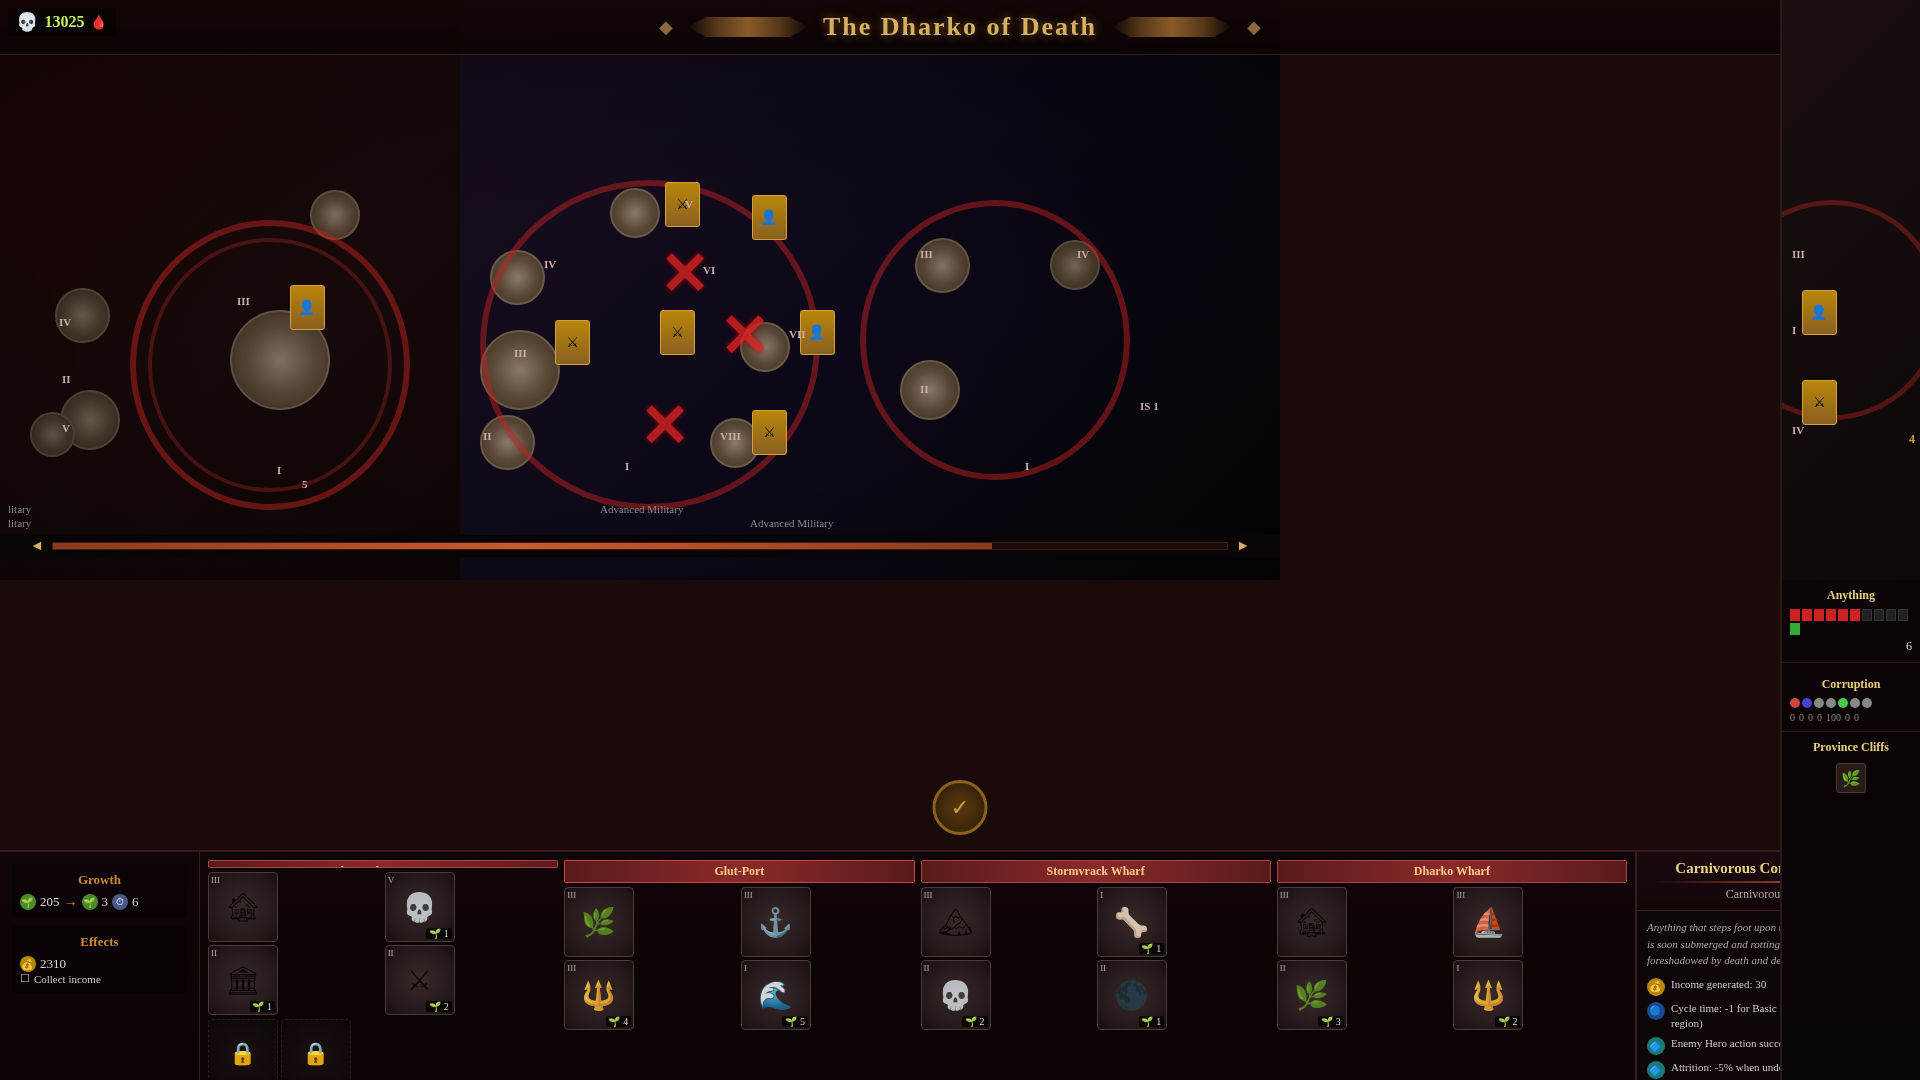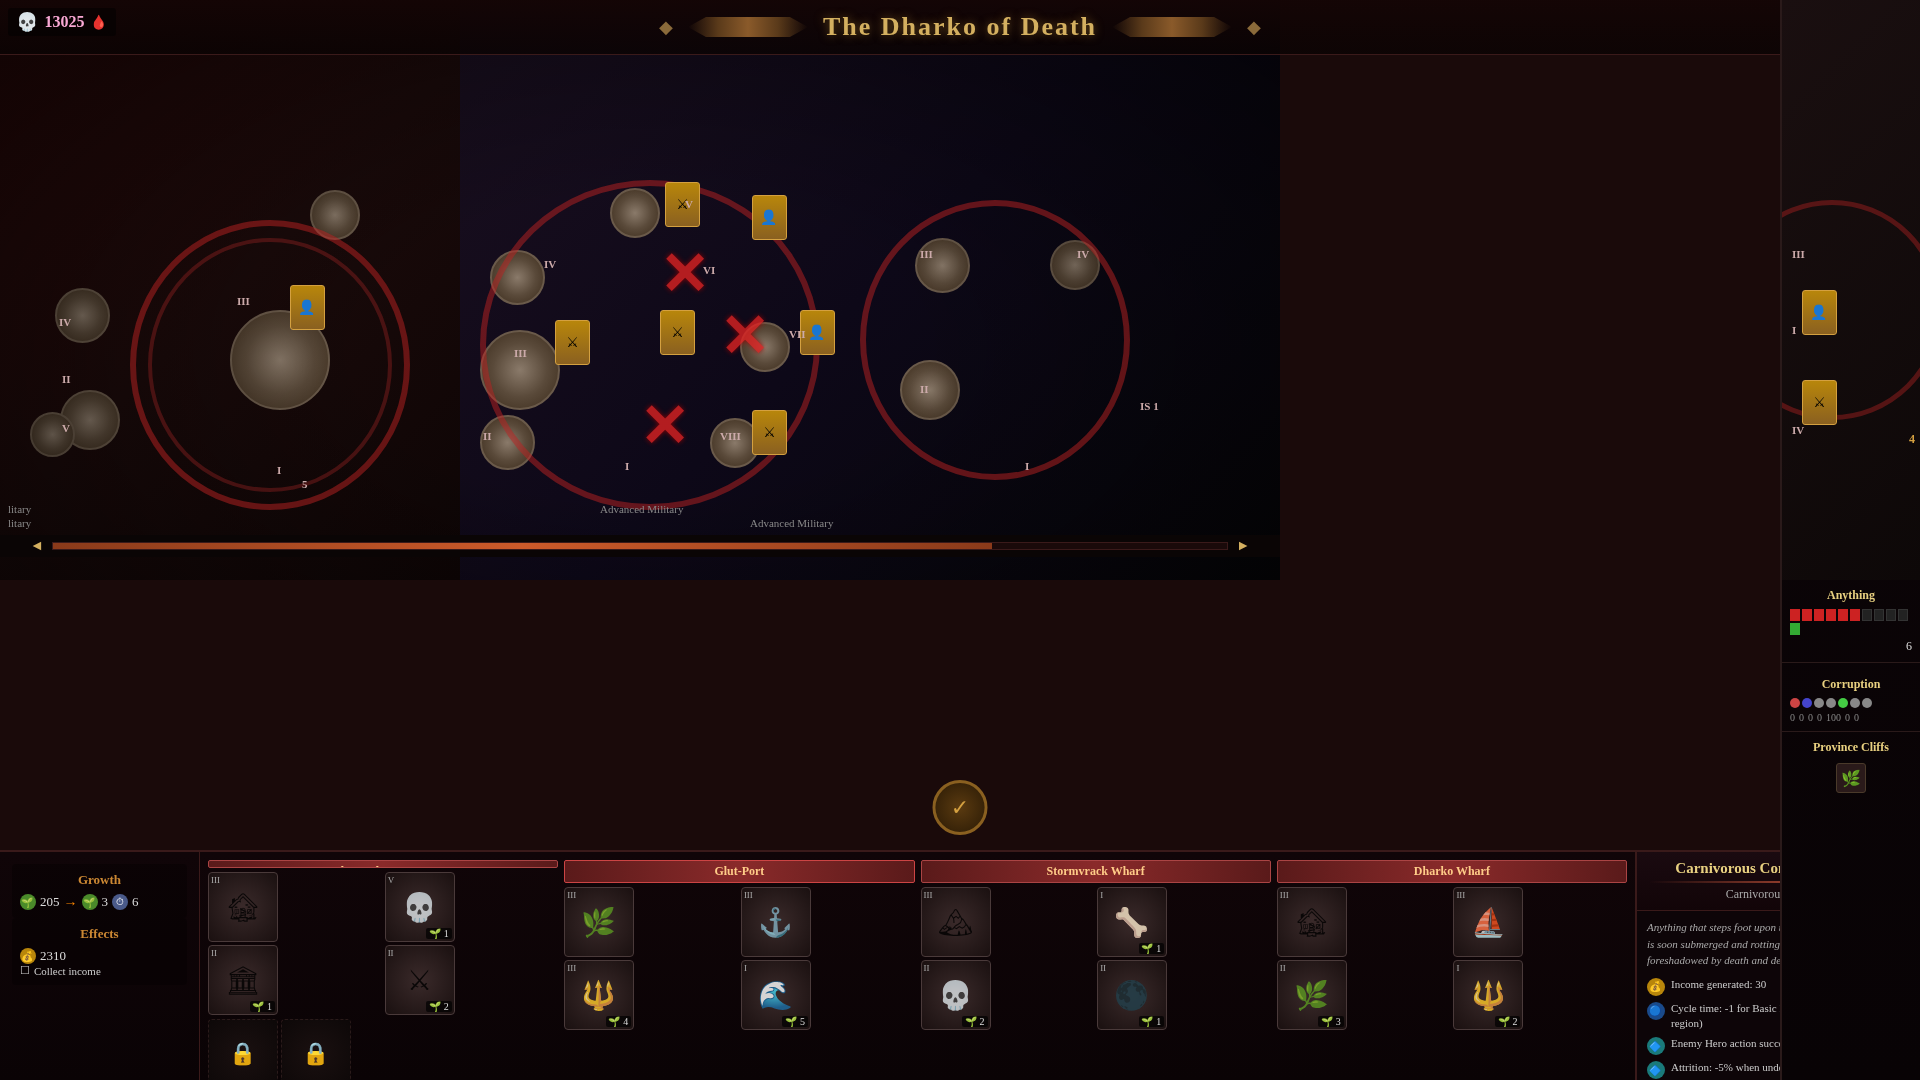--- a/index.html
+++ b/index.html
@@ -93,21 +93,21 @@
       padding: 3px 8px;
       border-radius: 3px;
     }
 
     .skull-icon {
       color: #cc4444;
       font-size: 18px;
     }
 
     .gold-amount {
-      color: #f9a8d4;
+      color: #bef264;
       font-size: 16px;
       font-weight: bold;
     }
 
     
     #scroll-bar {
       position: absolute;
       top: 535px; left: 0;
       width: 1280px;
       height: 22px;
@@ -152,20 +152,21 @@
       z-index: 10;
     }
 
     
     #stats-panel {
       width: 200px;
       padding: 12px;
       border-right: 1px solid #3a1a1a;
       display: flex;
       flex-direction: column;
+      gap: 8px;
     }
 
     .stat-section {
       background: rgba(0,0,0,0.3);
       padding: 8px;
       border-radius: 4px;
     }
 
     .stat-title {
       color: #cc8833;

